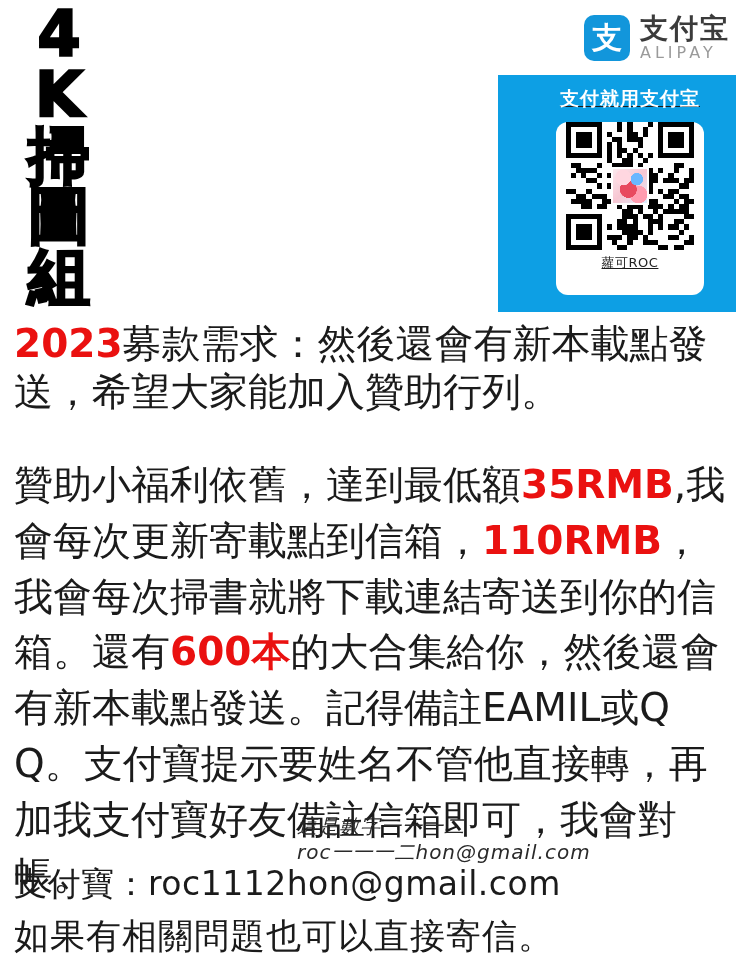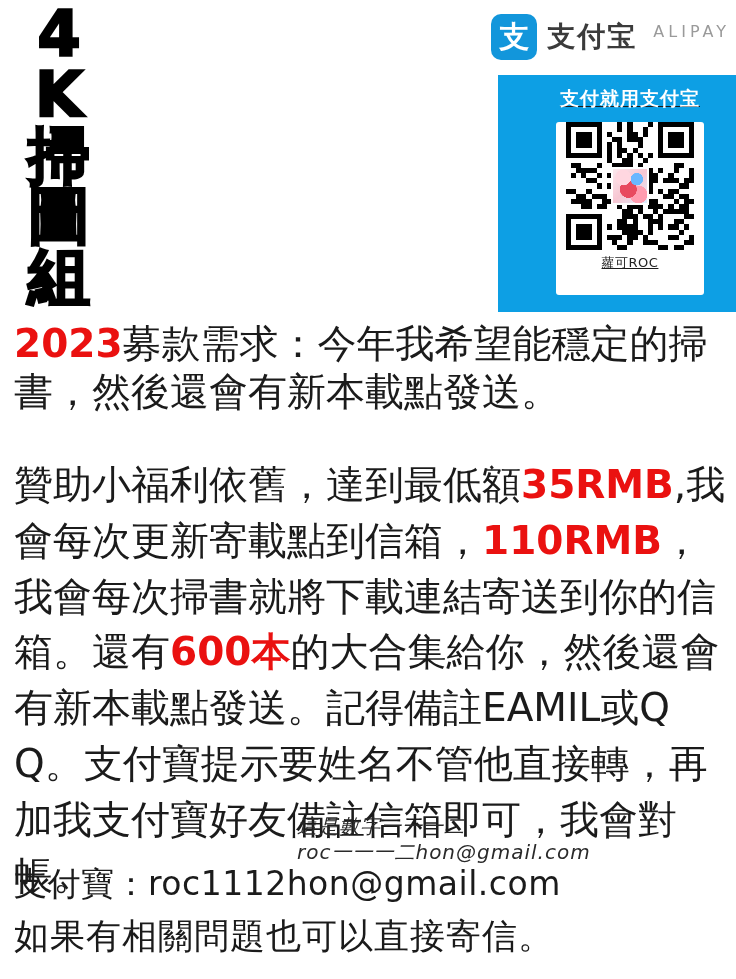--- a/index.html
+++ b/index.html
@@ -41,21 +41,21 @@
   }
   .logo-mark{
     width:46px;height:46px;
     background:#1296DB;
     border-radius:10px;
     display:flex;align-items:center;justify-content:center;
     color:#fff;
     font-size:30px;
     font-weight:700;
   }
-  .logo-text{display:flex;flex-direction:row;line-height:1.05;gap:16px;}
+  .logo-text{display:flex;flex-direction:column;line-height:1.05;}
   .logo-cn{font-size:28px;color:#3b3b3b;font-weight:600;letter-spacing:2px;}
   .logo-en{font-size:16px;color:#9a9a9a;letter-spacing:4px;margin-top:2px;}
   
   .qr-panel{
     position:absolute;
     left:498px; top:75px;
     width:264px; height:237px;
     background:var(--blue);
     text-decoration:underline;
   }
@@ -64,21 +64,21 @@
     text-align:center;
     color:#ffffff;
     font-size:19px;
     font-weight:700;
     letter-spacing:1px;
   }
   .qr-card{
     width:148px; height:173px;
     margin:9px auto 0;
     background:#ffffff;
-    border-radius:3px;
+    border-radius:12px;
   }
   .qr-wrap{
     position:relative;
     width:128px;height:128px;
     margin:10px auto 0;
   }
   .qr-wrap svg{width:128px;height:128px;display:block;}
   .qr-avatar{
     position:absolute;
     left:50%;top:50%;
@@ -344,21 +344,21 @@
             <rect x="21" y="24" width="1" height="1" fill="#000"></rect>
             <rect x="22" y="24" width="1" height="1" fill="#000"></rect>
           </svg>
         <div class="qr-avatar"></div>
       </div>
       <div class="qr-label">蘿可ROC</div>
     </div>
   </div>
 
   <div class="body-text">
-    <p class="p1"><span class="red">2023</span><span>募款需求：今年我希望能穩定的掃書，然後還會有新本載點發送。</span></p>
+    <p class="p1"><span class="red">2023</span><span>募款需求：然後還會有新本載點發送，希望大家能加入贊助行列。</span></p>
     <p class="p2"><span>贊助小福利依舊，達到最低額</span><span class="red">35RMB</span><span>,我會每次更新寄載點到信箱，</span><span class="red">110RMB</span><span>，我會每次掃書就將下載連結寄送到你的信箱。還有</span><span class="red">600本</span><span>的大合集給你，然後還會有新本載點發送。記得備註EAMIL或QQ。支付寶提示要姓名不管他直接轉，再加我支付寶好友備註信箱即可，我會對帳。</span></p>
   </div>
 
   <div class="note">
     <div>這是數字一一一二</div>
     <div>roc一一一二hon@gmail.com</div>
   </div>
 
   <div class="footer">
     <div class="f1">支付寶：roc1112hon@gmail.com</div>

